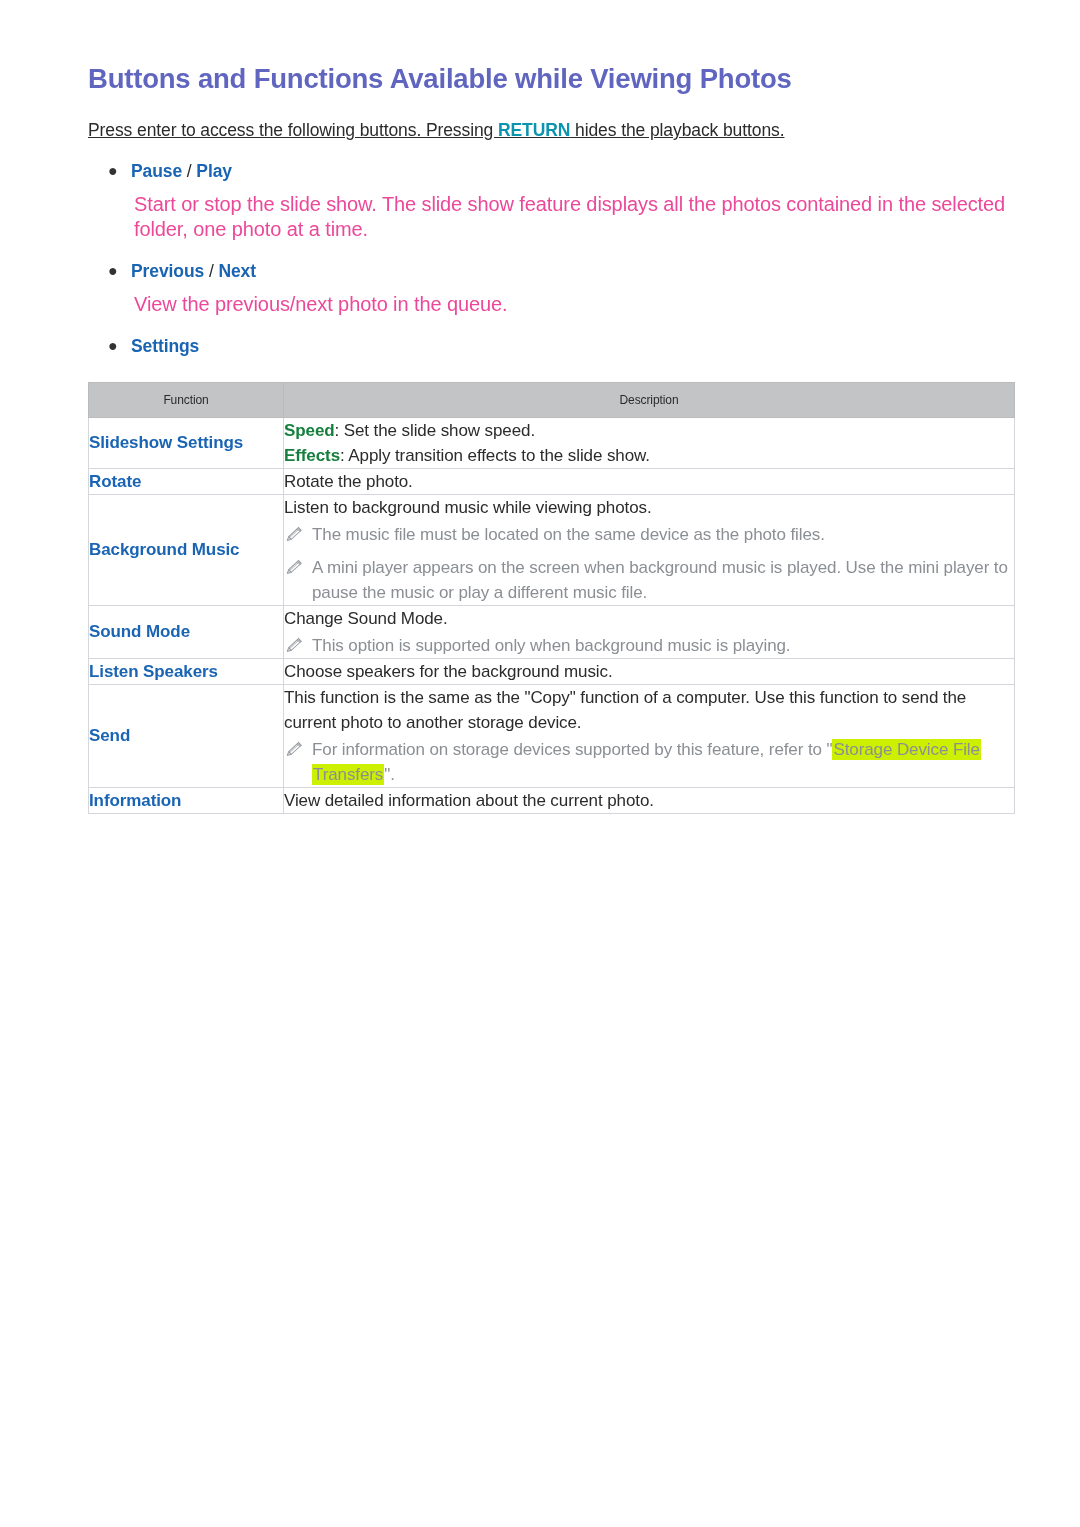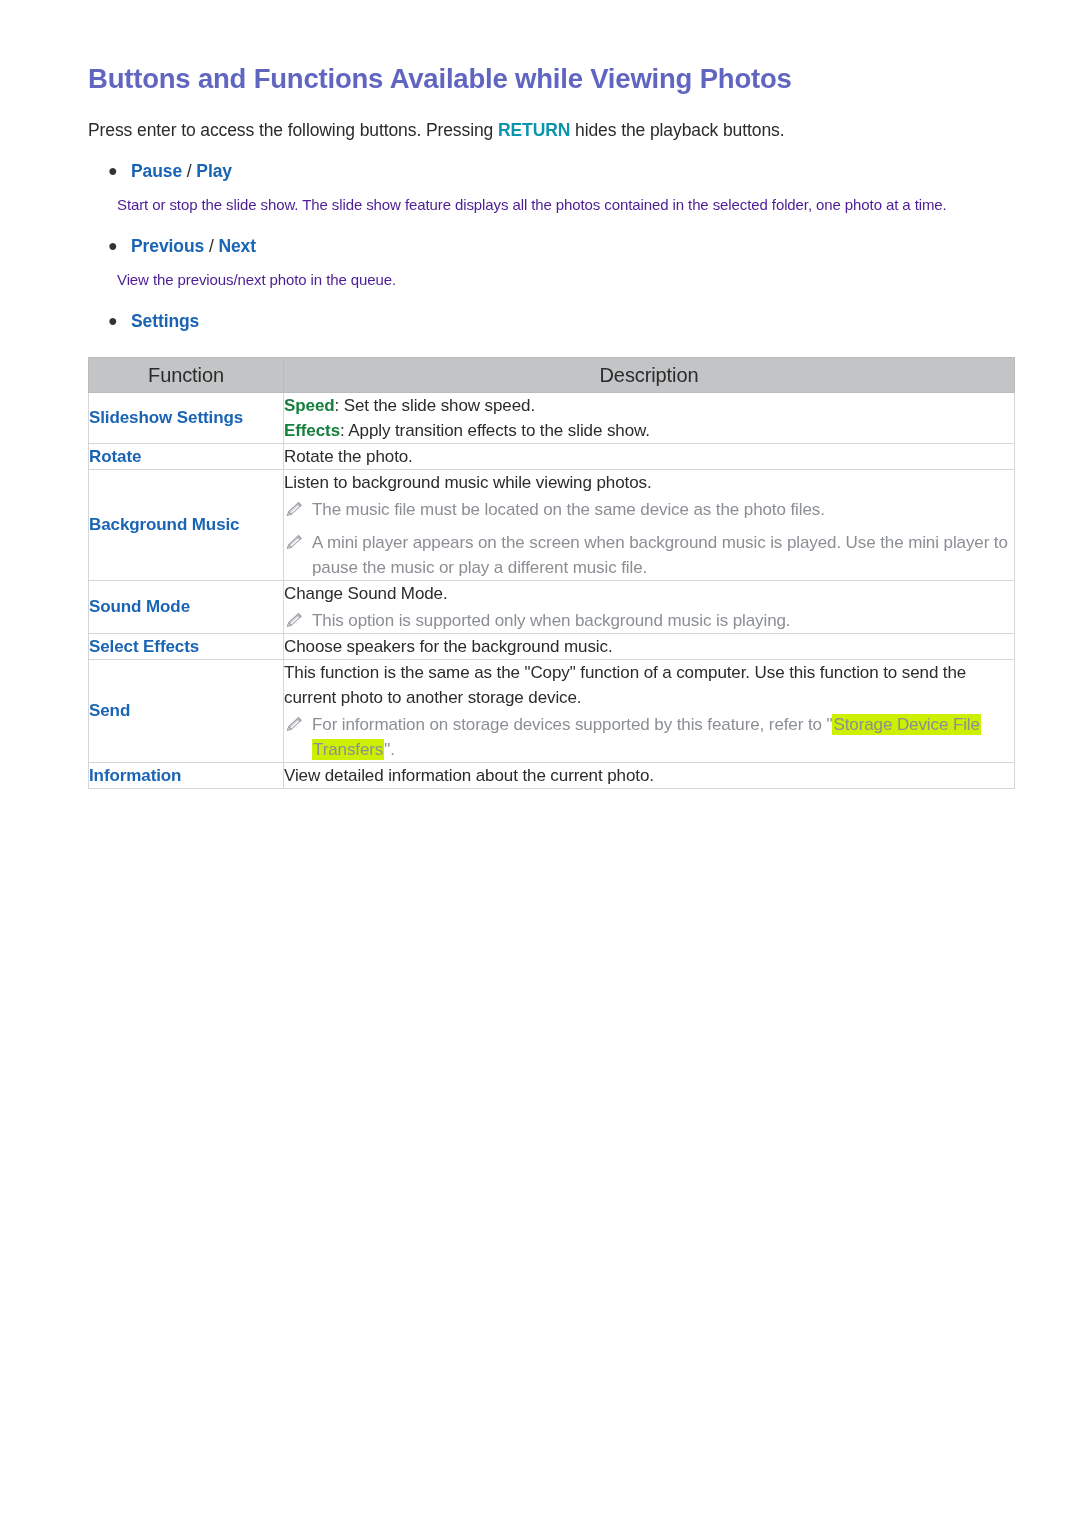--- a/index.html
+++ b/index.html
@@ -37,20 +37,21 @@
     letter-spacing: -0.2px;
     line-height: 34px;
   }
 
   p.intro {
     font-size: 17.5px;
     line-height: 24px;
     margin: 22px 0 0 0;
     color: #2b2b2b;
     letter-spacing: -0.1px;
+    text-decoration: underline;
   }
   .kw-teal { color: #0a94ad; font-weight: bold; }
 
   ul.bullets {
     list-style: none;
     margin: 0;
     padding: 0;
   }
   ul.bullets > li { margin: 0; padding: 0; }
 
@@ -73,44 +74,44 @@
     font-weight: bold;
     color: #1a64b4;
     margin-left: 7px;
     letter-spacing: -0.1px;
   }
   .bullet-label .sep {
     color: #2b2b2b;
     font-weight: normal;
   }
   .bullet-body {
-    font-size: 15px;
+    font-size: 20px;
     line-height: 25px;
-    color: #4c1d95;
-    margin: 9px 0 0 29px;
+    color: #ec4899;
+    margin: 9px 0 0 46px;
     letter-spacing: -0.1px;
     max-width: 880px;
   }
 
   table.fn-table {
     border-collapse: collapse;
     margin-top: 24px;
     width: 926px;
     table-layout: fixed;
   }
   table.fn-table th,
   table.fn-table td {
     border: 1px solid #d3d6da;
     vertical-align: middle;
     padding: 0;
   }
   table.fn-table thead th {
     background: #c2c4c6;
     color: #2b2b2b;
-    font-size: 20px;
+    font-size: 12px;
     font-weight: normal;
     text-align: center;
     height: 34px;
     border-color: #b9bbbd;
     letter-spacing: -0.1px;
   }
   col.c-fn { width: 195px; }
   col.c-desc { width: 731px; }
 
   td.fn-name {
@@ -261,21 +262,21 @@
       <path d="M14.8 3.4 L17.9 6.0 L16.7 7.5 L13.6 4.9 Z" fill="#b9bdc2" stroke="#9a9ea3" stroke-width="1"></path>
       <path d="M5.5 14.7 L8.6 17.3 L4.3 19.1 Z" fill="#cfd2d6" stroke="#9a9ea3" stroke-width="1"></path>
       <line x1="6.6" y1="15.6" x2="14.6" y2="5.9" stroke="#9a9ea3" stroke-width="0.8"></line>
     </g>
   </svg>
 <span class="note-text">This option is supported only when background music is playing.</span>
               </div>
             </td>
           </tr>
           <tr>
-            <td class="fn-name">Select Effects</td>
+            <td class="fn-name">Listen Speakers</td>
             <td class="fn-desc">
               <span class="plain-line">Choose speakers for the background music.</span>
             </td>
           </tr>
           <tr>
             <td class="fn-name">Send</td>
             <td class="fn-desc">
               <span class="plain-line">This function is the same as the "Copy" function of a computer. Use this function to send the current photo to another storage device.</span>
               <div class="note">
   <svg class="pencil" viewBox="0 0 24 24" xmlns="http://www.w3.org/2000/svg">

